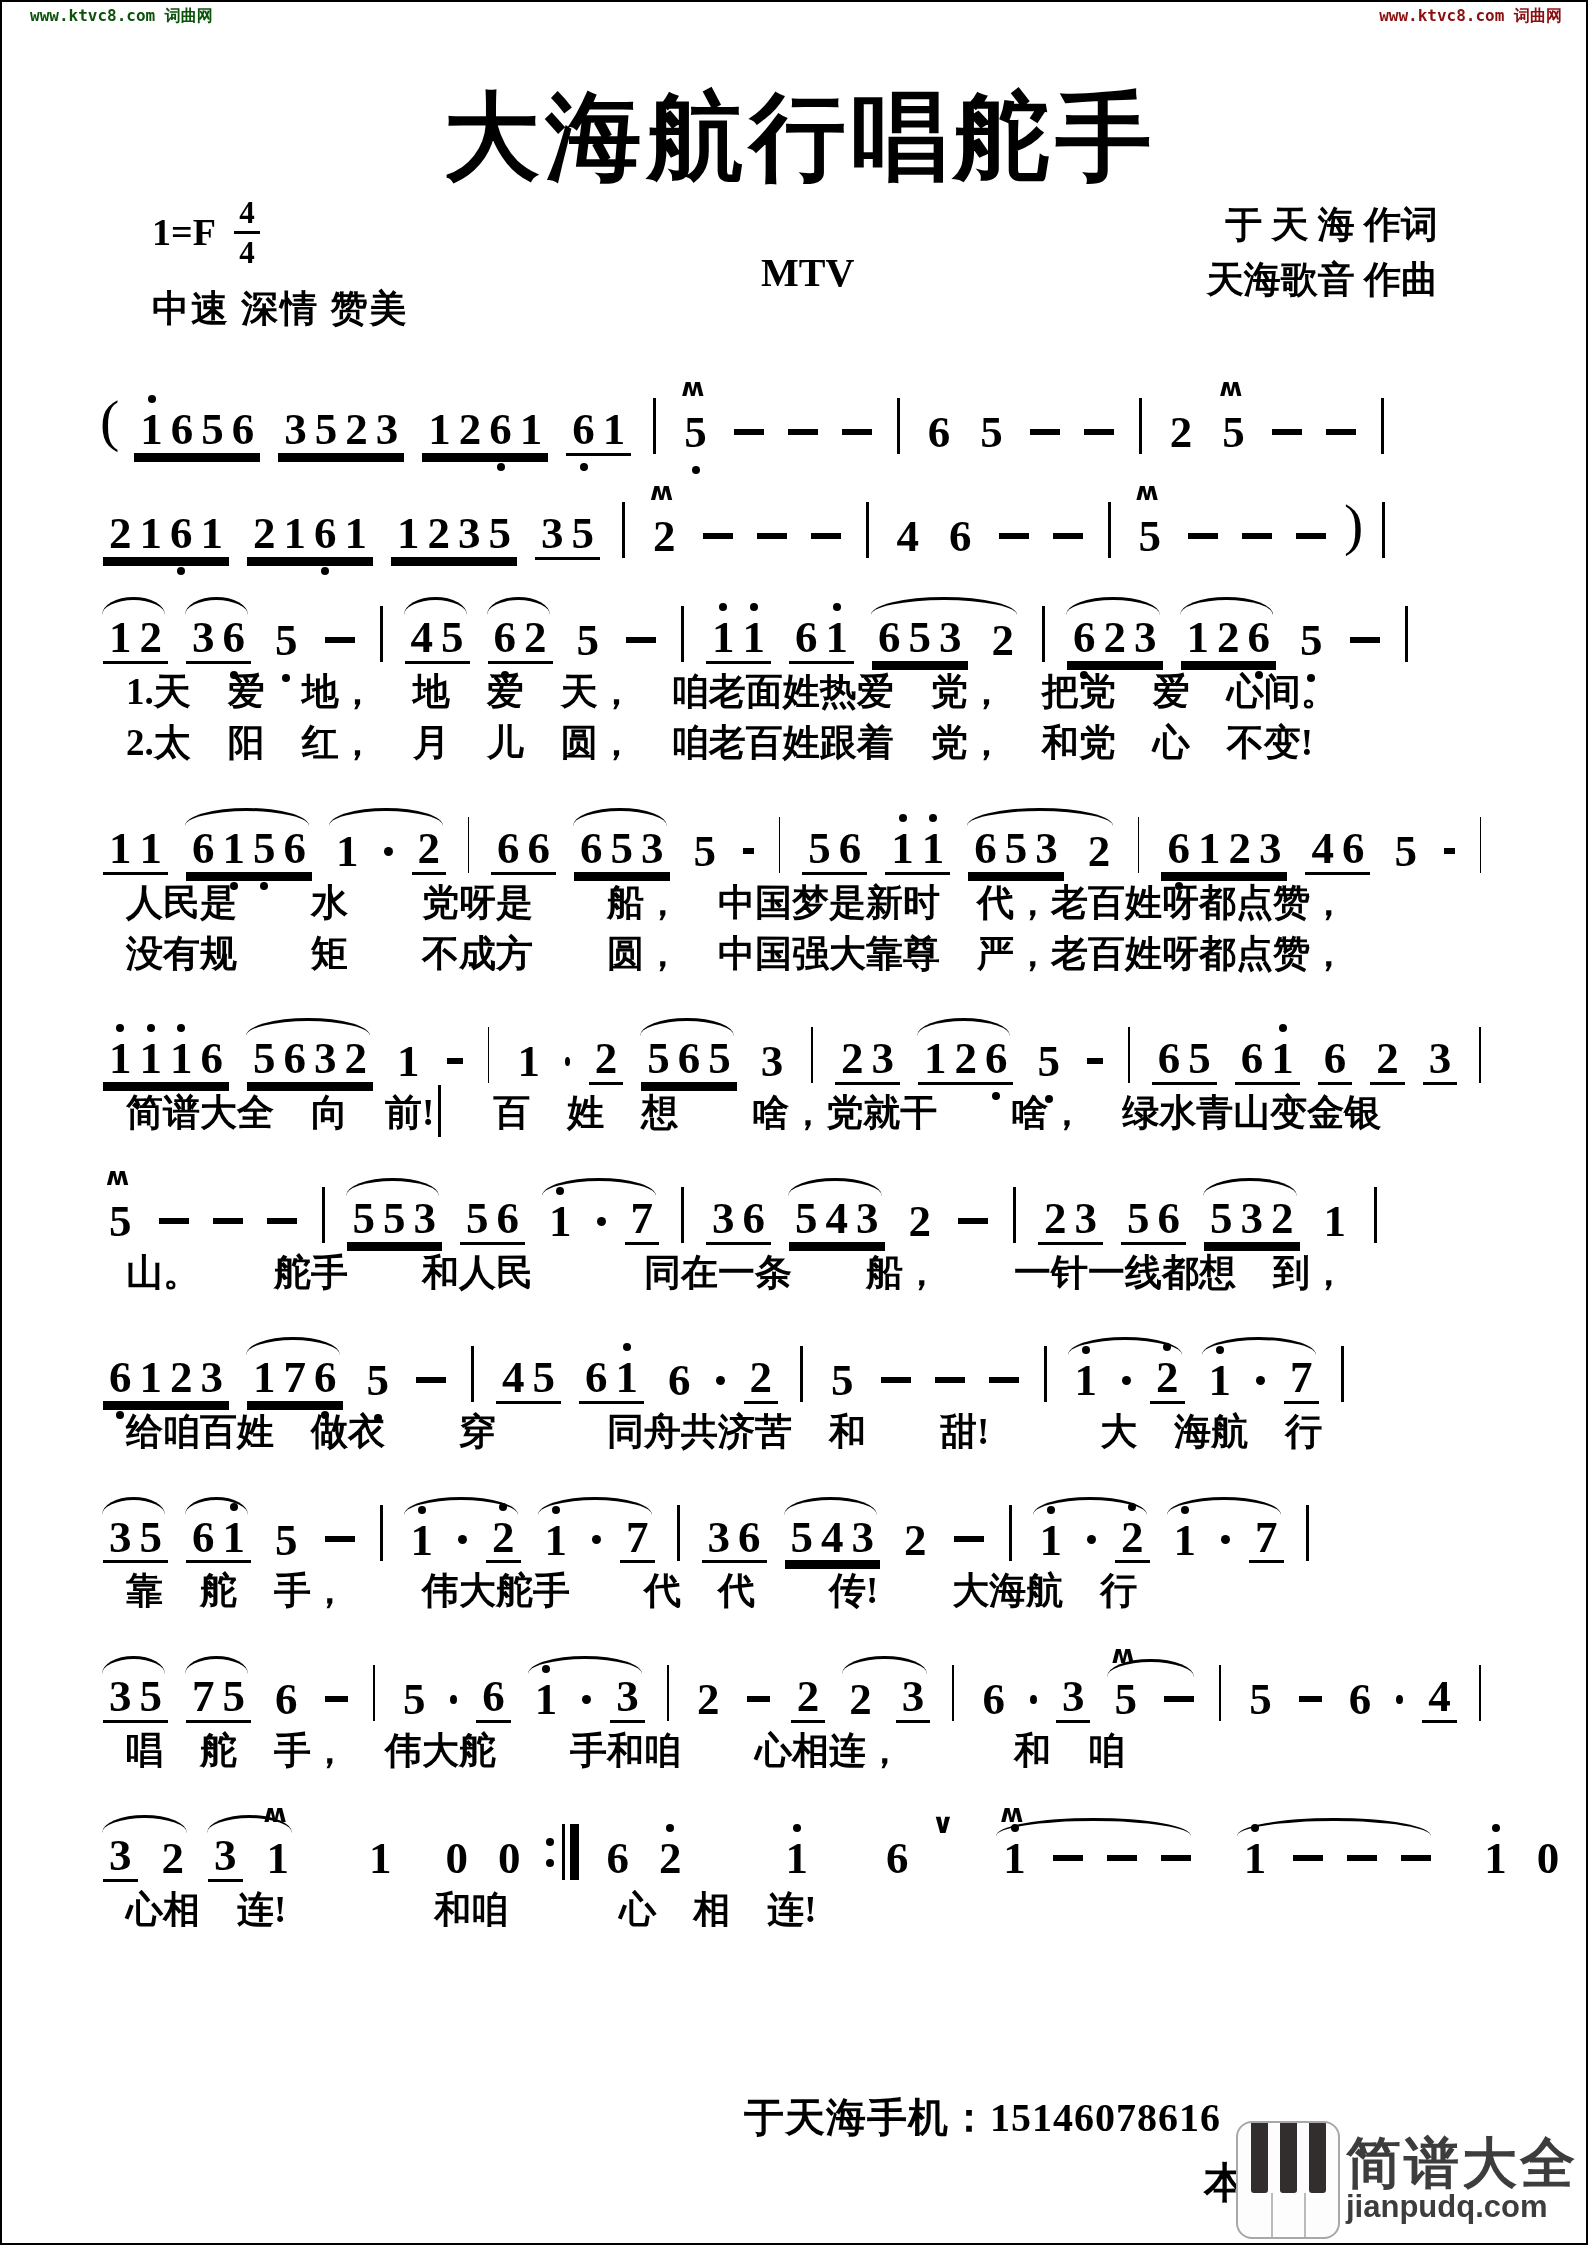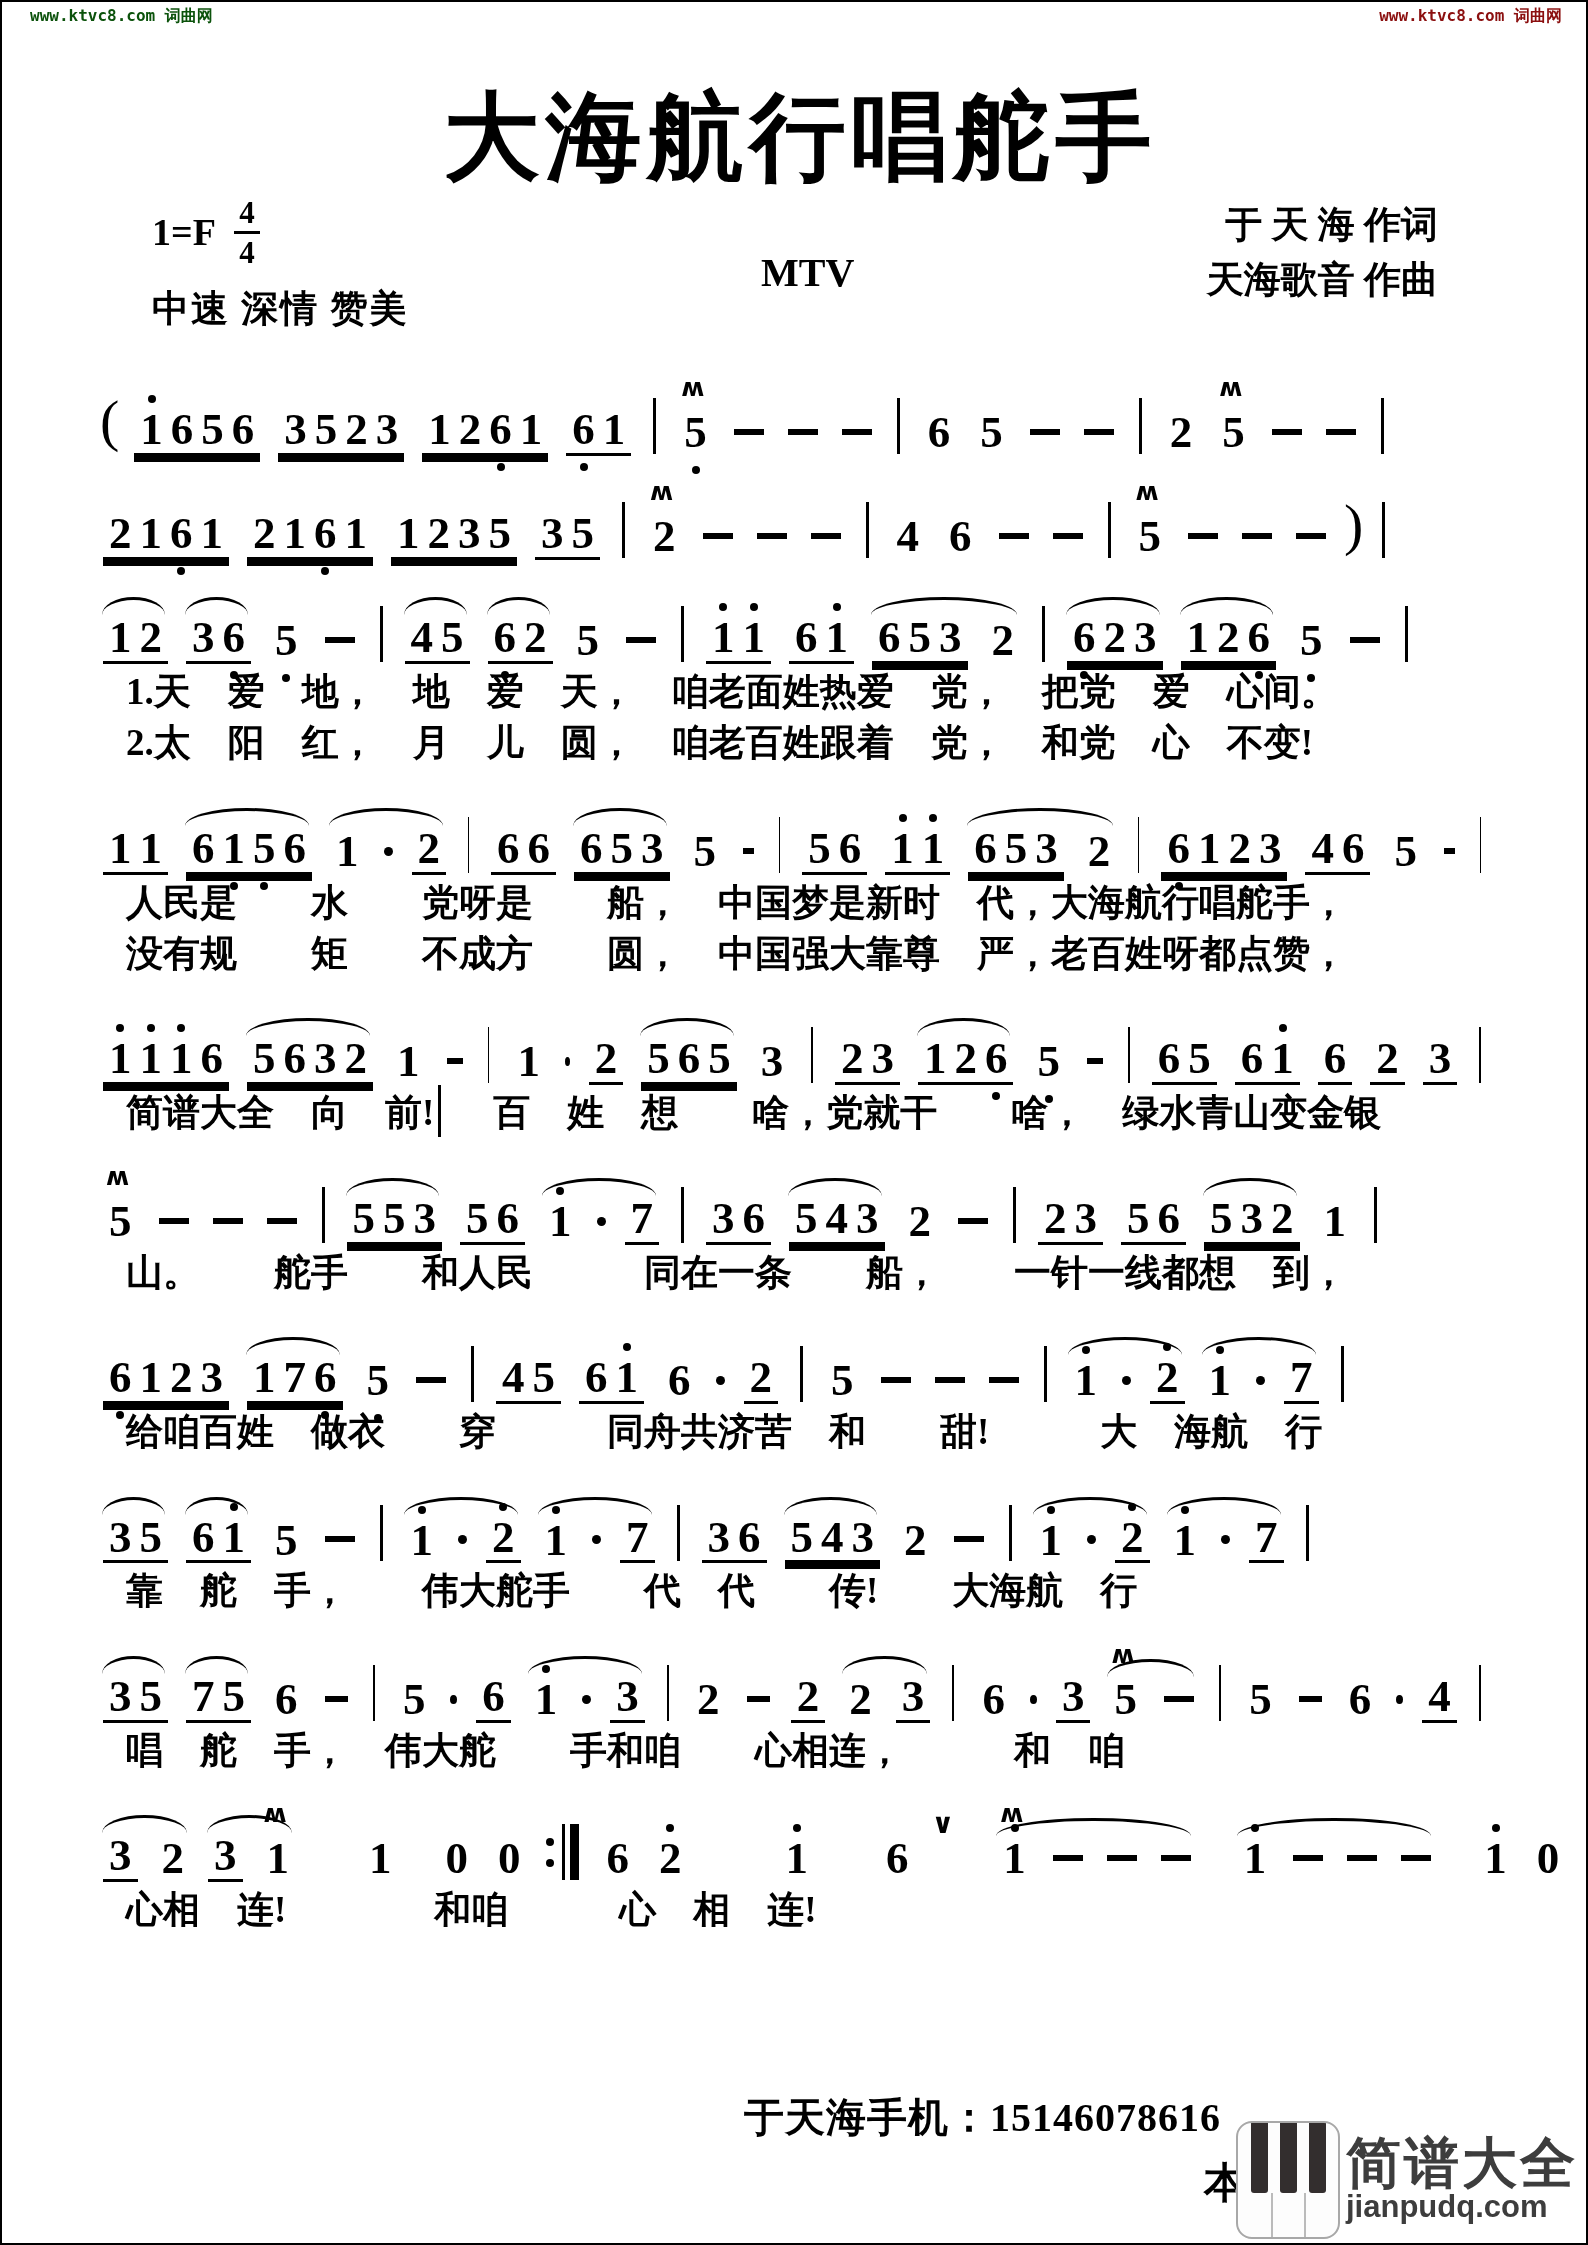--- a/index.html
+++ b/index.html
@@ -342,21 +342,21 @@
           <span class="g u1">
             <span class="n">4</span>
             <span class="n">6</span>
           </span>
           <span class="g">
             <span class="n">5</span>
           </span>
           <span class="dash"></span>
           <span class="bar"></span>
         </div>
-        <div class="lyr">人民是　　水　　党呀是　　船，　中国梦是新时　代，大海航行唱舵手，</div>
+        <div class="lyr">人民是　　水　　党呀是　　船，　中国梦是新时　代，老百姓呀都点赞，</div>
         <div class="lyr">没有规　　矩　　不成方　　圆，　中国强大靠尊　严，老百姓呀都点赞，</div>
       </div>
       <div class="sys has-lyr">
         <div class="notes">
           <span class="g u2">
             <span class="n">1<span class="da"></span></span>
             <span class="n">1<span class="da"></span></span>
             <span class="n">1<span class="da"></span></span>
             <span class="n">6</span>
           </span>

